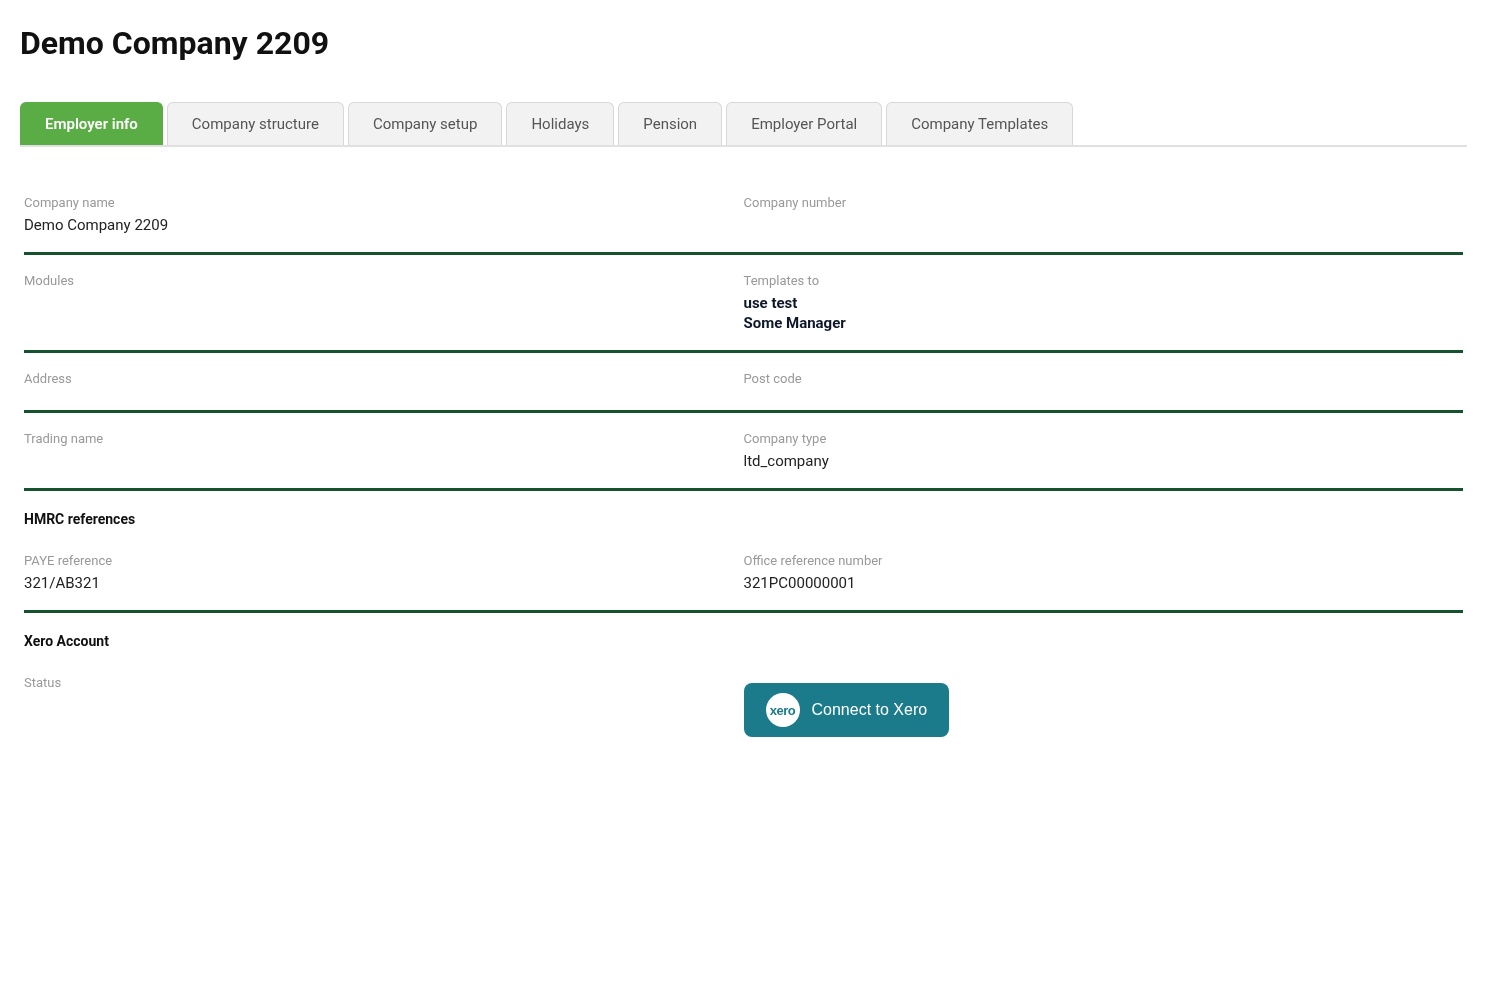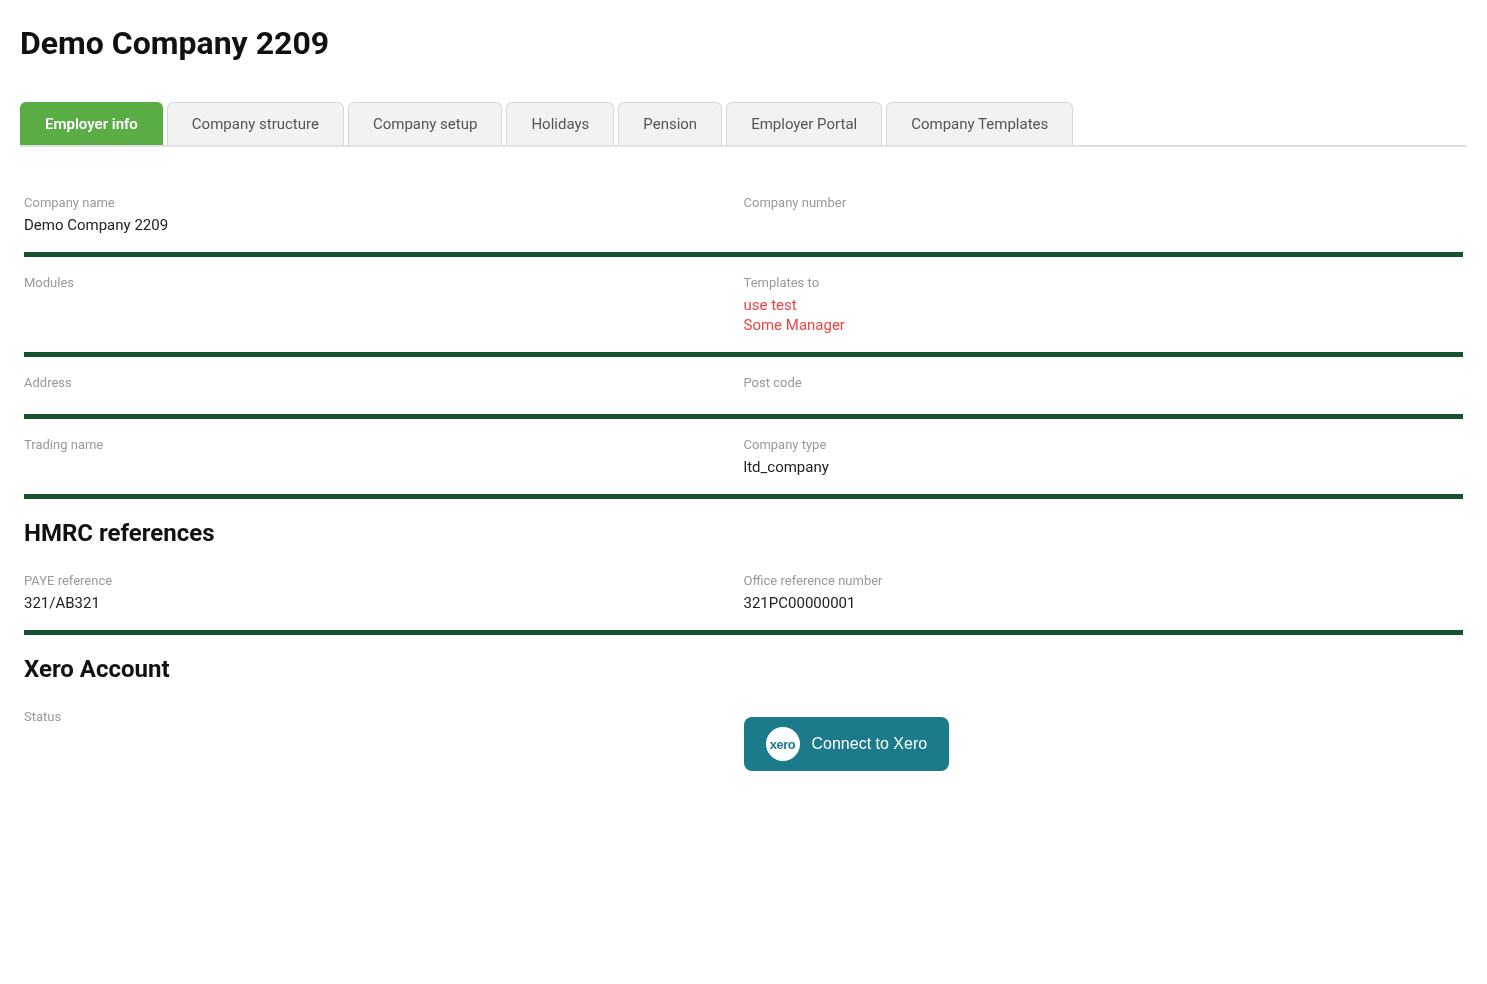--- a/index.html
+++ b/index.html
@@ -48,51 +48,52 @@
       font-weight: 600;
     }
     
     .content {
       padding: 0 4px;
     }
     
     .field-row {
       display: flex;
       padding: 18px 0;
-      border-bottom: 5px solid #14532d;
+      border-bottom: 3px solid #14532d;
       align-items: flex-start;
     }
     .field-row:last-of-type {
       border-bottom: none;
     }
     .field-col {
       flex: 1;
       min-width: 0;
     }
     .field-label {
       font-size: 13px;
       color: #999;
       margin-bottom: 6px;
     }
     .field-value {
       font-size: 15px;
       color: #222;
     }
     .field-value.link {
-      color: #ef4444;
+      color: #0f172a;
       cursor: pointer;
+      font-weight: bold;
     }
     .assigned-links {
       display: flex;
       flex-direction: column;
       gap: 2px;
     }
     
     .section-heading {
-      font-size: 24px;
+      font-size: 14px;
       font-weight: 700;
       color: #111;
       padding: 20px 0 8px 0;
     }
     
     .xero-button {
       display: inline-flex;
       align-items: center;
       gap: 12px;
       background: #1c7b8a;

